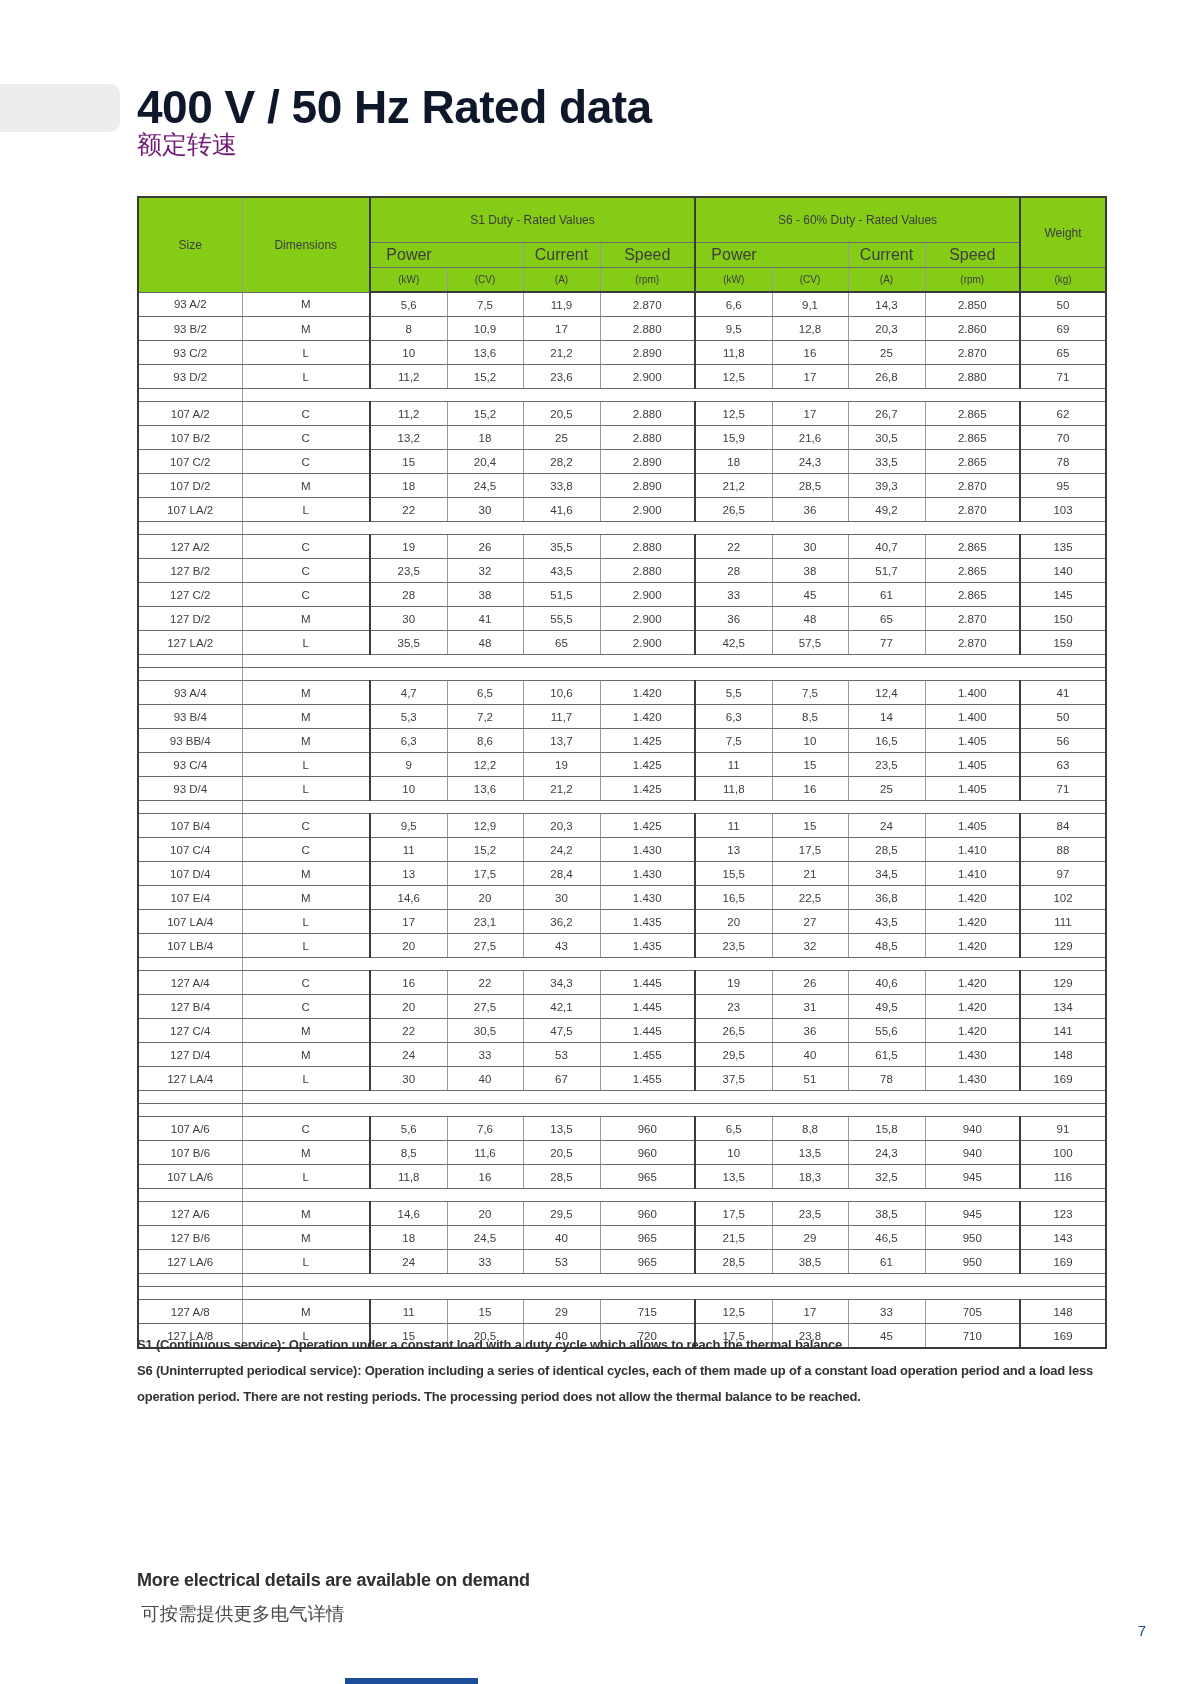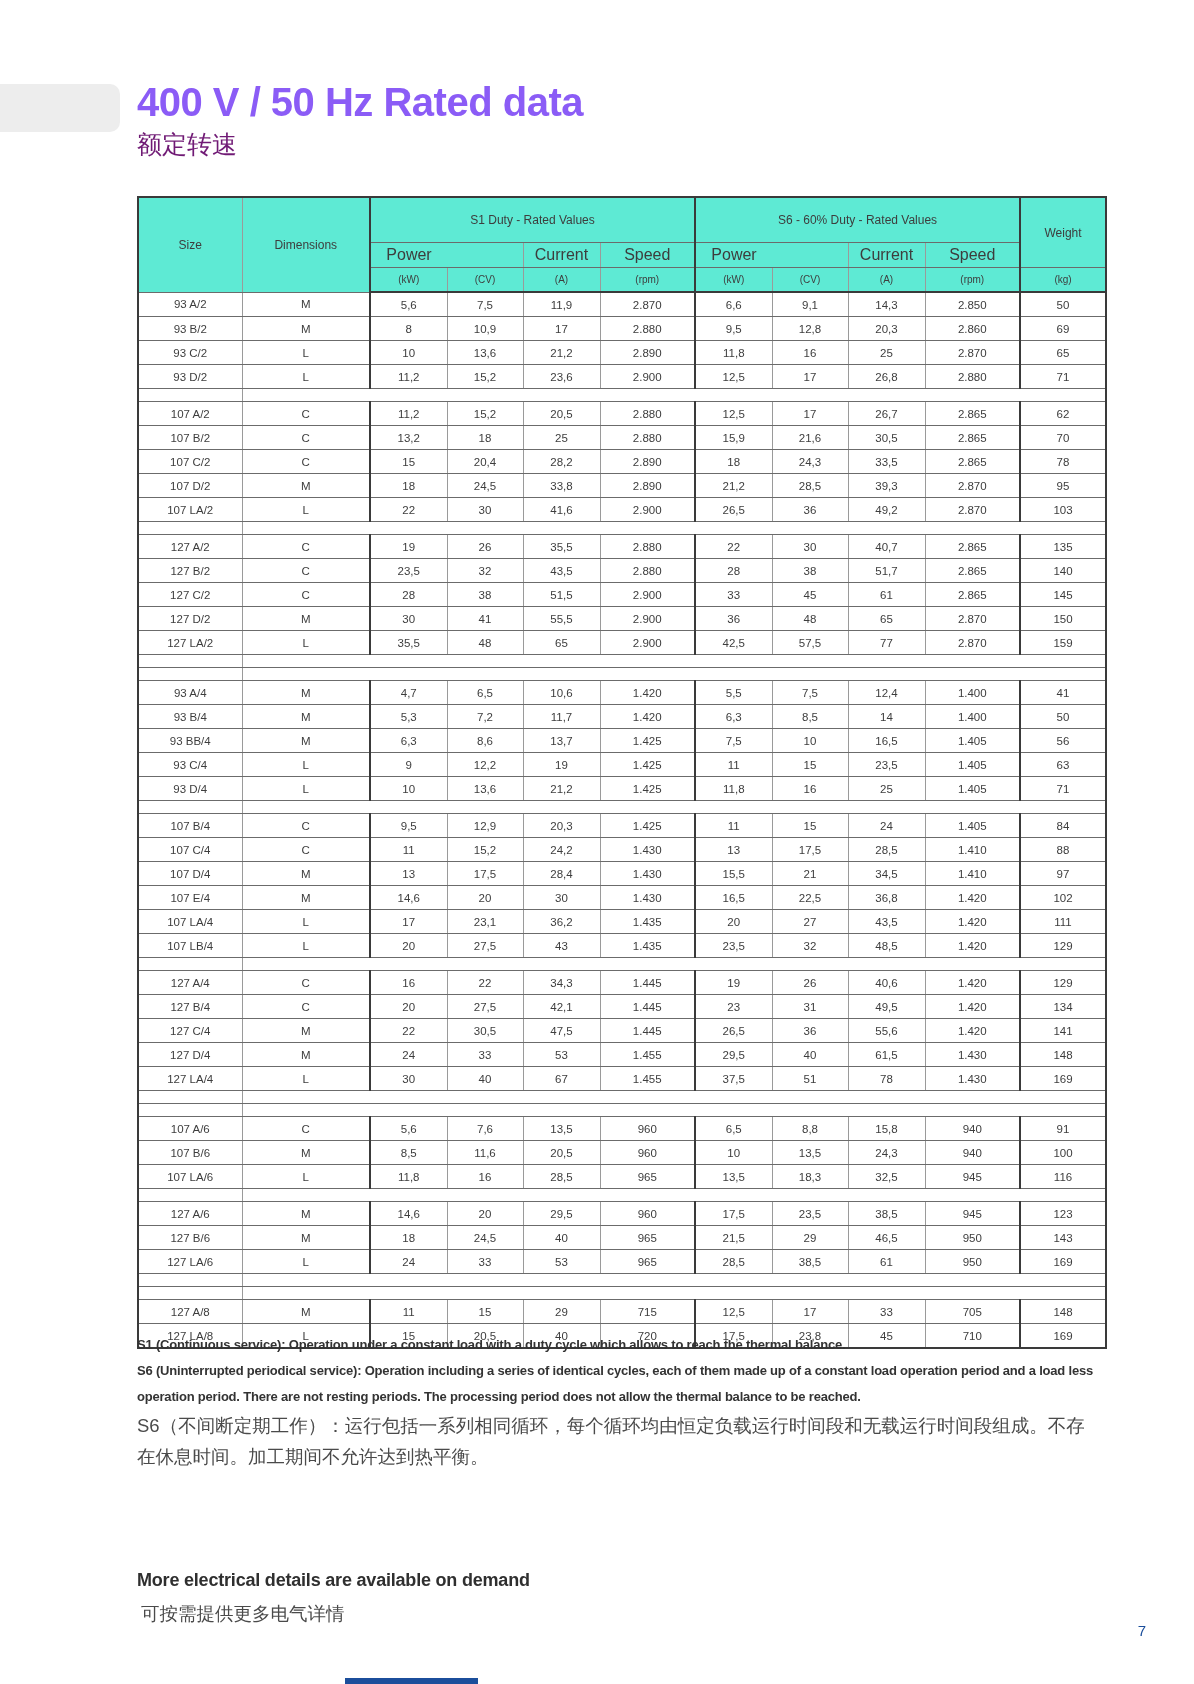--- a/index.html
+++ b/index.html
@@ -7,39 +7,39 @@
     width:1194px;height:1684px;position:relative;background:#ffffff;
     font-family:"Liberation Sans","DejaVu Sans",sans-serif;
     color:#3f3f3f;overflow:hidden;
   }
   .corner-block{
     position:absolute;left:0;top:84px;width:120px;height:48px;
     background:#ededed;border-radius:0 10px 10px 0;
   }
   .title{
     position:absolute;left:137px;top:80px;margin:0;
-    font-size:40px;font-weight:bold;color:#8b5cf6;letter-spacing:-0.5px;
+    font-size:46px;font-weight:bold;color:#0f172a;letter-spacing:-0.5px;
   }
   .subtitle{
     position:absolute;left:137px;top:128px;
     font-size:25px;font-weight:400;color:#701a75;
   }
   table.rated{
     position:absolute;left:137px;top:196px;width:968px;
     border-collapse:collapse;table-layout:fixed;
     font-size:11.5px;color:#3d3d3d;
     border:2px solid #3a3a3a;
   }
   table.rated th, table.rated td{
     border-left:1px solid #9a9a9a;border-right:1px solid #9a9a9a;
     border-top:1px solid #6b6b6b;border-bottom:1px solid #6b6b6b;
     padding:0 2px;text-align:center;vertical-align:middle;
     font-weight:normal;overflow:hidden;white-space:nowrap;
   }
-  table.rated th{background:#5eead4;}
+  table.rated th{background:#84cc16;}
   tr.h1 th{height:44px;font-size:12px;}
   tr.h2 th{height:24px;font-size:16px;}
   tr.h3 th{height:23px;font-size:10px;border-bottom:2px solid #3a3a3a;}
   tbody td{height:23px;}
   .gb{border-left:2px solid #3a3a3a !important;}
   .nr{border-right:none !important;}
   .nl{border-left:none !important;}
   td.b{font-weight:bold;}
   tr.sep td{height:12px;border-left:none;border-right:none;background:#ffffff;}
   tr.sep td.c-size{border-right:1px solid #9a9a9a;}
@@ -659,21 +659,20 @@
         <td>45</td>
         <td>710</td>
         <td class="gb">169</td>
       </tr>
     </tbody>
 </table>
 
 <div class="footer-text">
   <p class="en">S1 (Continuous service): Operation under a constant load with a duty cycle which allows to reach the thermal balance.</p>
   <p class="en">S6 (Uninterrupted periodical service): Operation including a series of identical cycles, each of them made up of a constant load operation period and a load less operation period. There are not resting periods. The processing period does not allow the thermal balance to be reached.</p>
-  <p class="zh">S6（不间断定期工作）：运行包括一系列相同循环，每个循环均由恒定负载运行时间段和无载运行时间段组成。不存在休息时间。加工期间不允许达到热平衡。</p>
 </div>
 
 <div class="more-block">
   <p class="more-en">More electrical details are available on demand</p>
   <p class="more-zh">可按需提供更多电气详情</p>
 </div>
 
 <div class="page-number">7</div>
 <div class="bottom-strip"></div>
 

